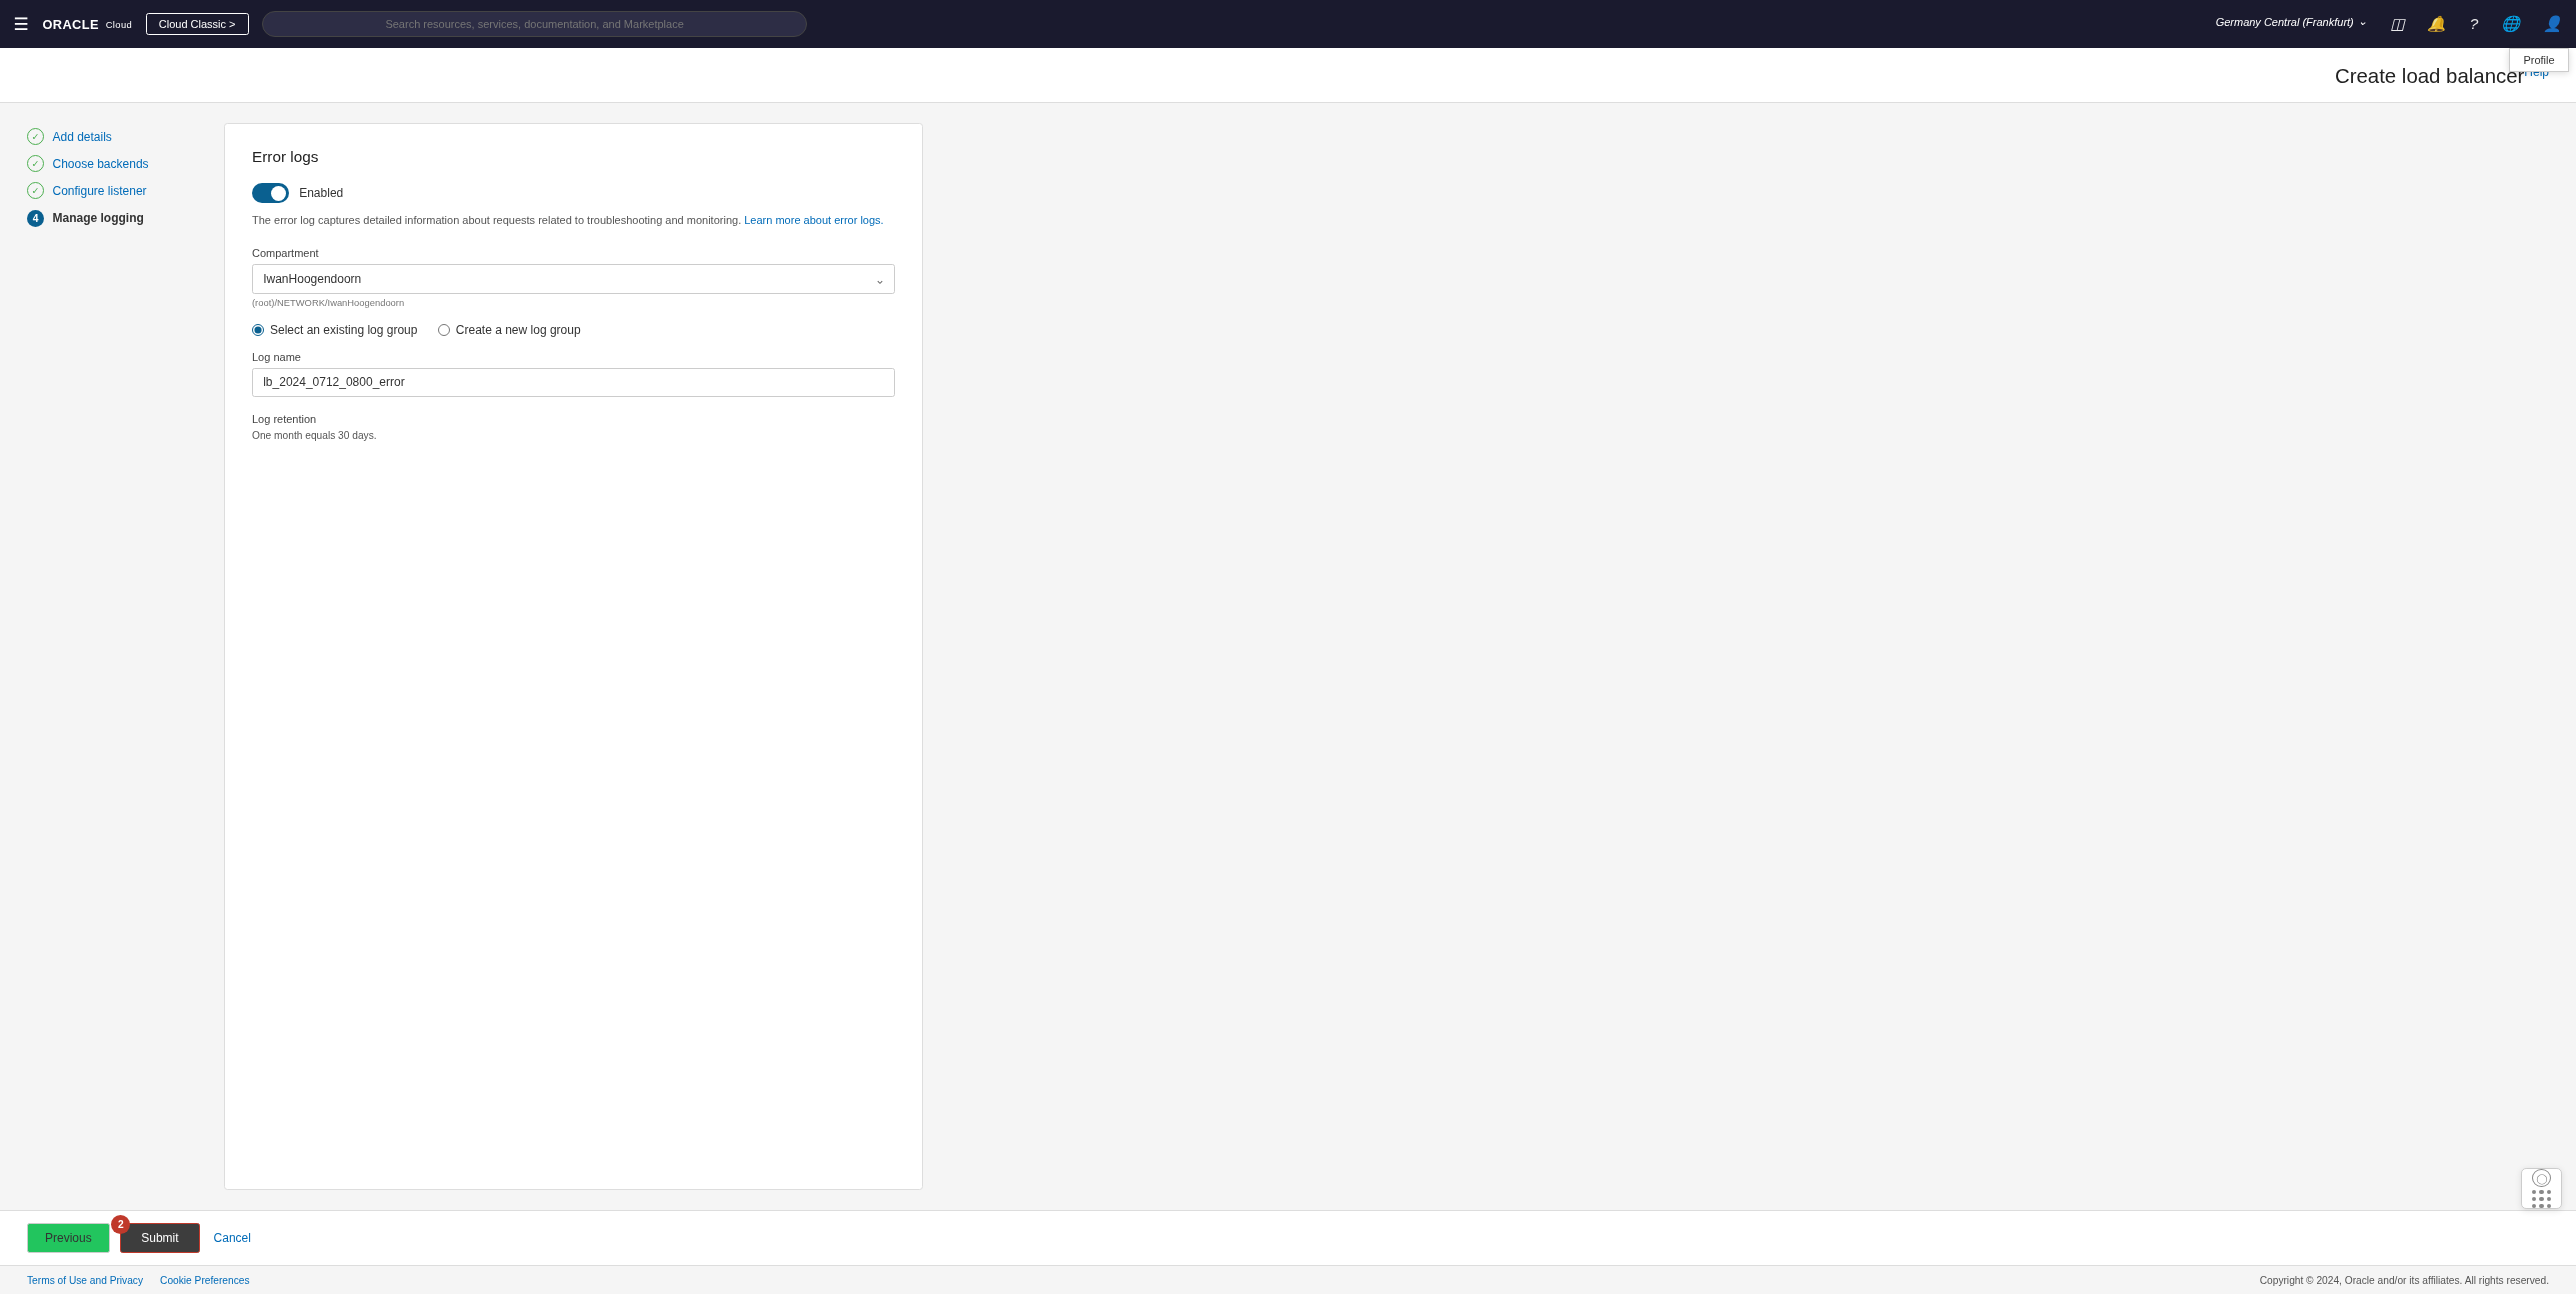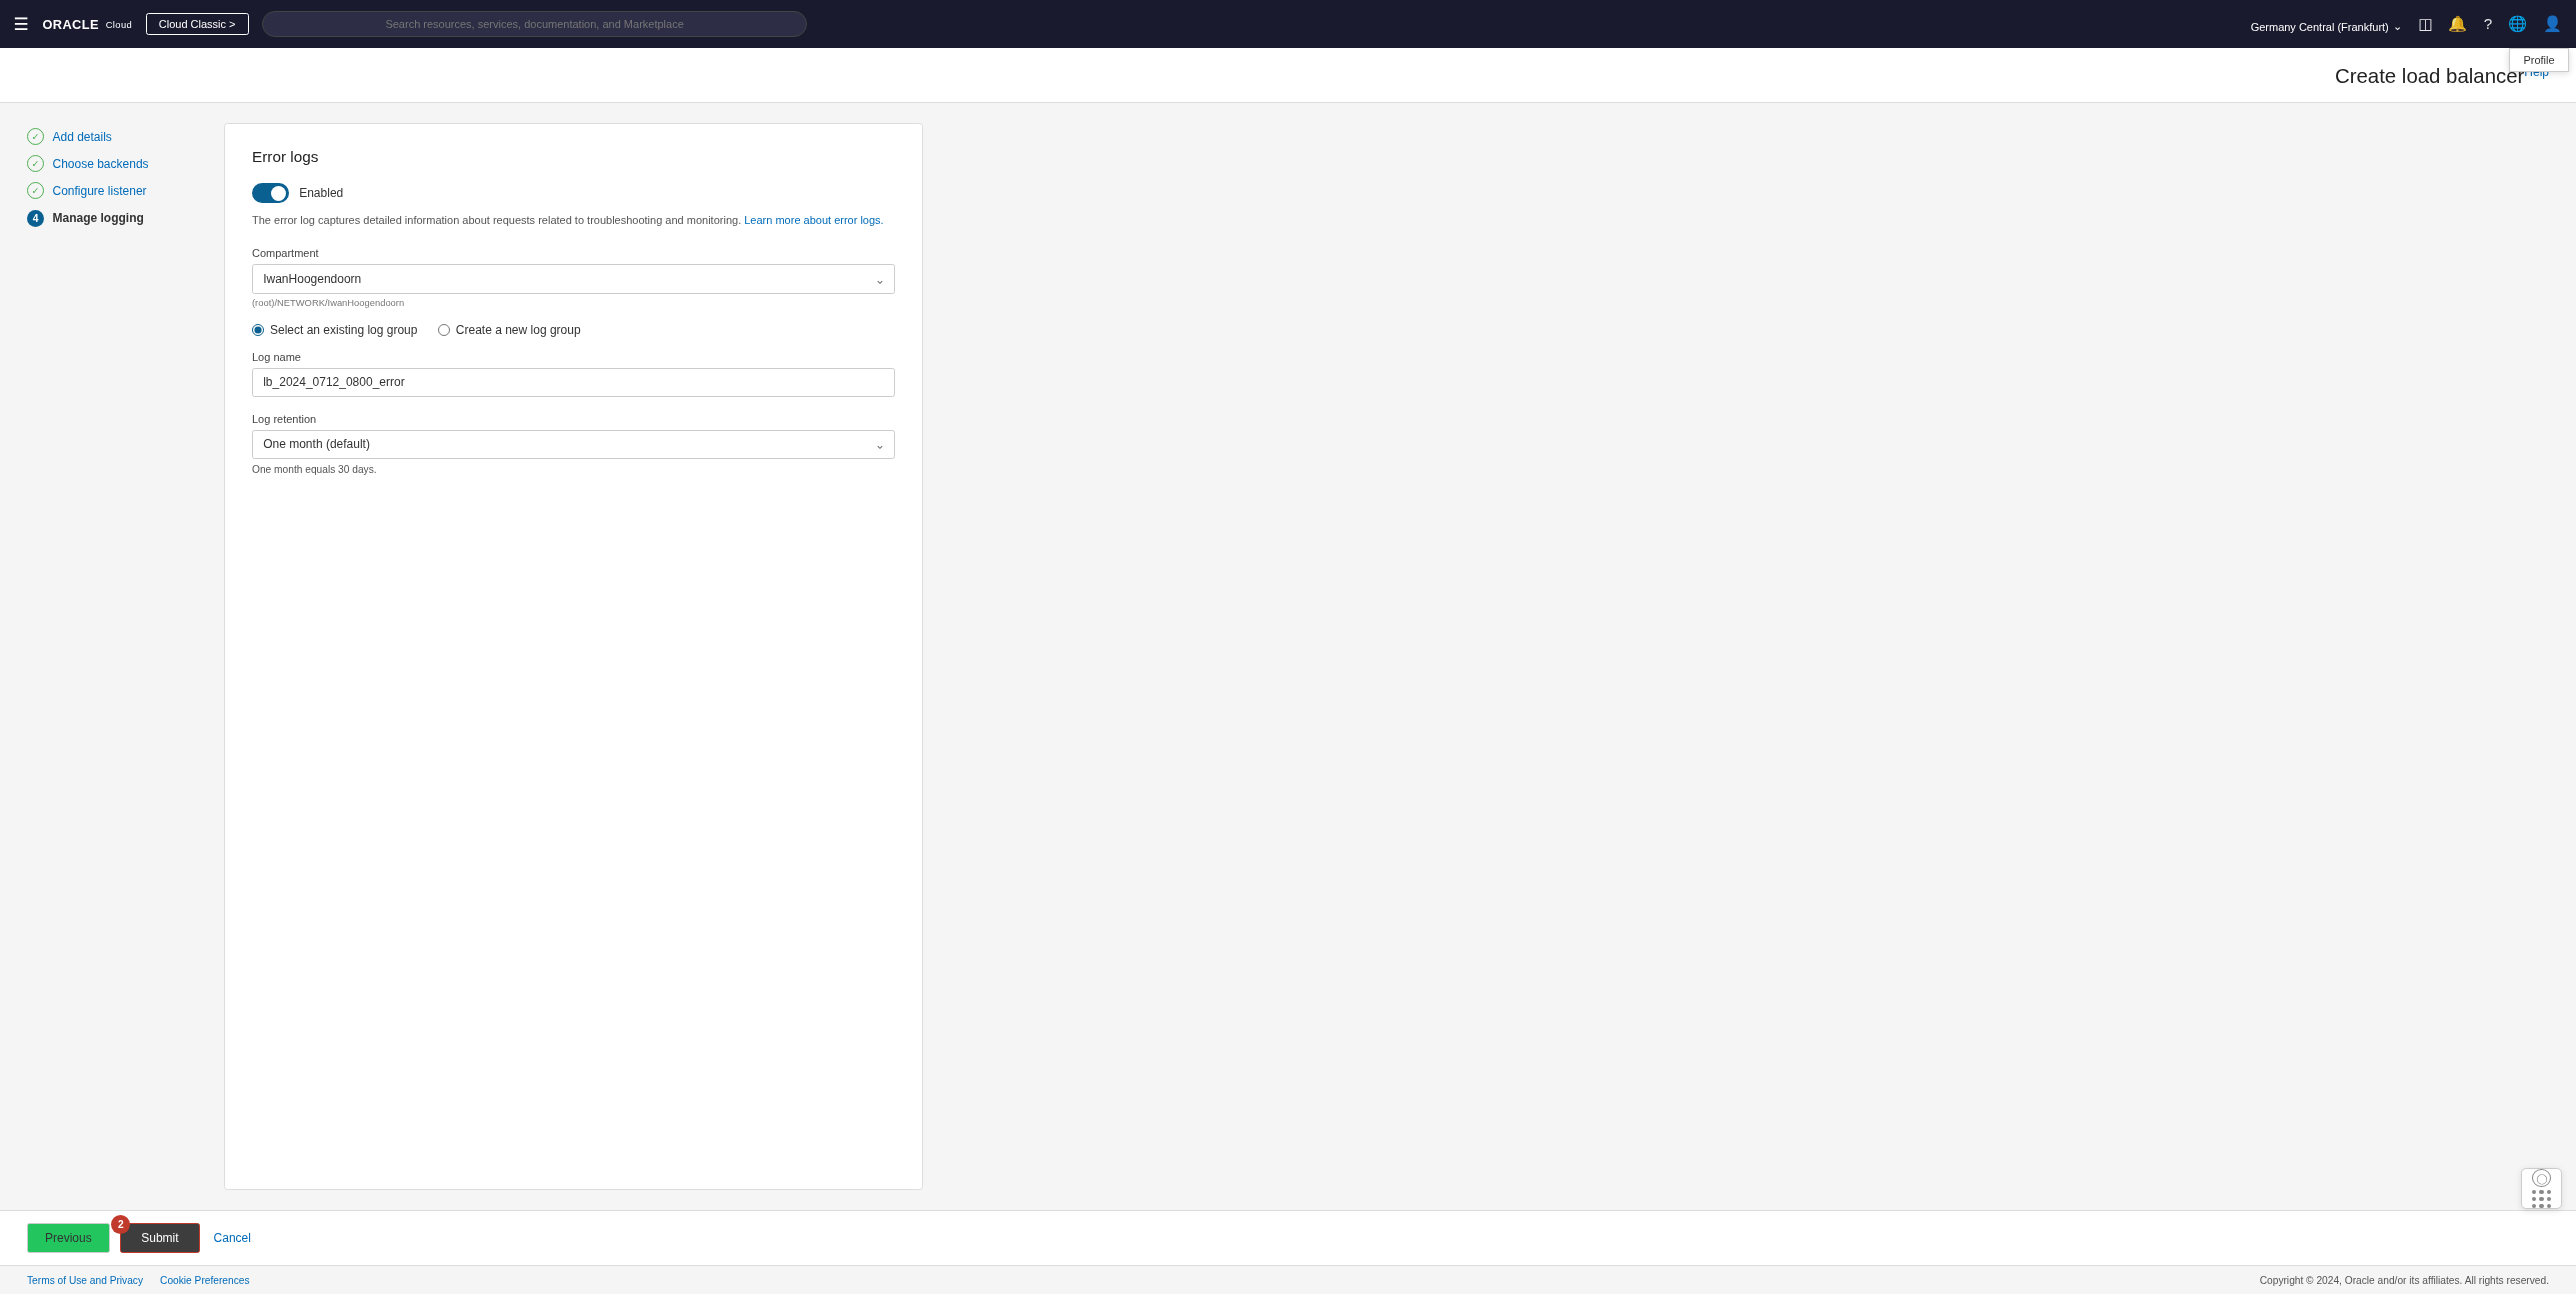--- a/index.html
+++ b/index.html
@@ -39,23 +39,24 @@
       border-radius: 13px;
       padding: 6px 12px;
       color: #ccc;
       font-size: 11px;
       outline: none;
       text-align: center;
     }
     .nav-right {
       margin-left: auto;
       display: flex;
-      align-items: flex-end;
-      gap: 16px;
-      color: #fff;
+      align-items: flex-start;
+      gap: 23px;
+      color: #fff;
+      font-style: italic;
     }
     .nav-region {
       display: flex;
       align-items: center;
       gap: 4.3px;
       font-size: 11px;
       cursor: pointer;
     }
     .nav-icon { font-size: 15.3px; cursor: pointer; opacity: 0.9; }
     .profile-tooltip {
@@ -419,25 +420,20 @@
     </div>
 
 
     <div class="field-group">
       <div class="field-label">Log name</div>
       <input type="text" class="form-input" value="lb_2024_0712_0800_error" style="">
     </div>
 
     <div class="field-group">
       <div class="field-label">Log retention</div>
-      <div class="select-wrapper">
-        <select class="form-select">
-          <option>One month (default)</option>
-        </select>
-      </div>
       <div class="info-text">One month equals 30 days.</div>
     </div>
 
   </div>
 </div>
 
 <div class="bottom-bar">
   <button class="btn-previous">Previous</button>
   <div class="btn-submit-wrapper">
     <div class="badge-2">2</div>

